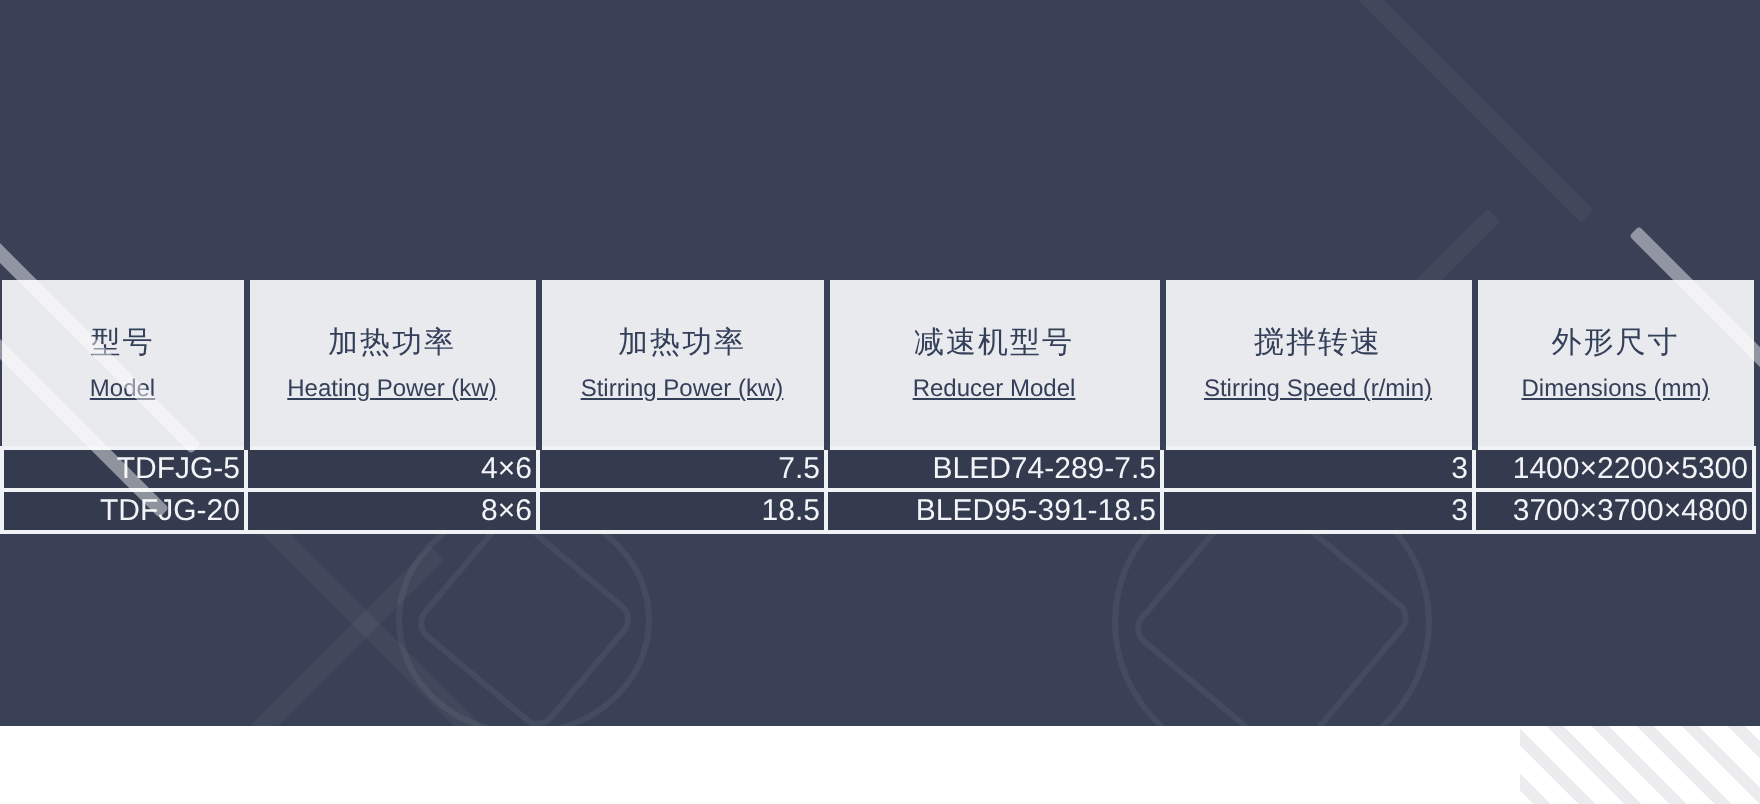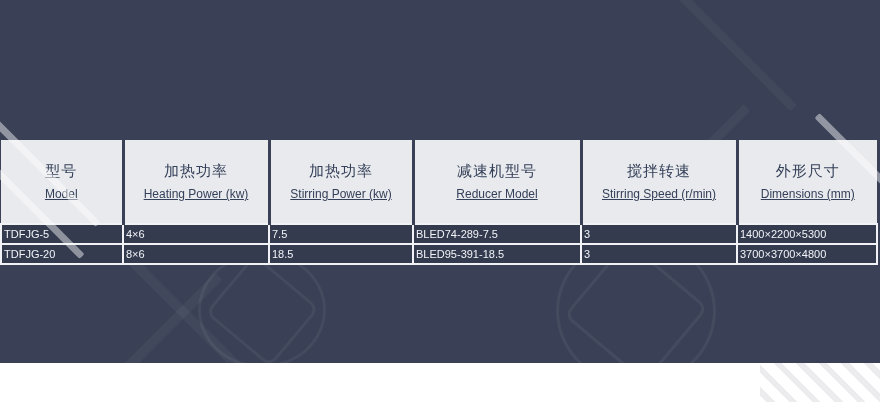--- a/index.html
+++ b/index.html
@@ -82,22 +82,22 @@
     border-left: 3px solid var(--page-bg, #3a4156);
     border-bottom: 2px solid var(--grid-line, #f0f2f5);
   }
   .spec-table th:first-child { border-left: none; }
   .spec-table .th-zh { display: block; font-size: 15px; margin-bottom: 6px; letter-spacing: 1px; }
   .spec-table .th-en { display: block; font-size: 12px; text-decoration: underline; }
   .spec-table td {
     background: var(--row-bg, #343b4f);
     color: var(--row-text, #f2f4f7);
     height: 20px;
-    font-size: 11px;
-    text-align: left;
+    font-size: 15px;
+    text-align: right;
     vertical-align: middle;
     border: 2px solid var(--grid-line, #f0f2f5);
     padding: 1px 2px;
   }
 
   
   .bottom-strip {
     position: absolute;
     left: 0;
     bottom: 0;

